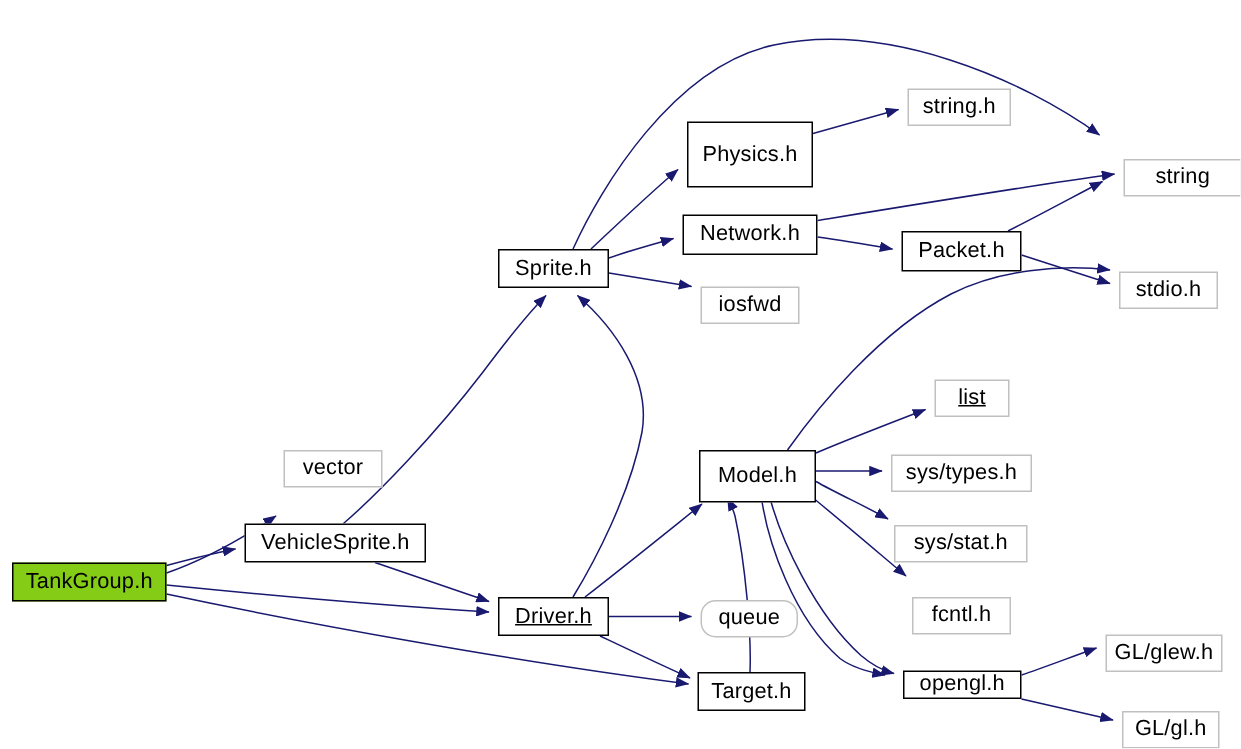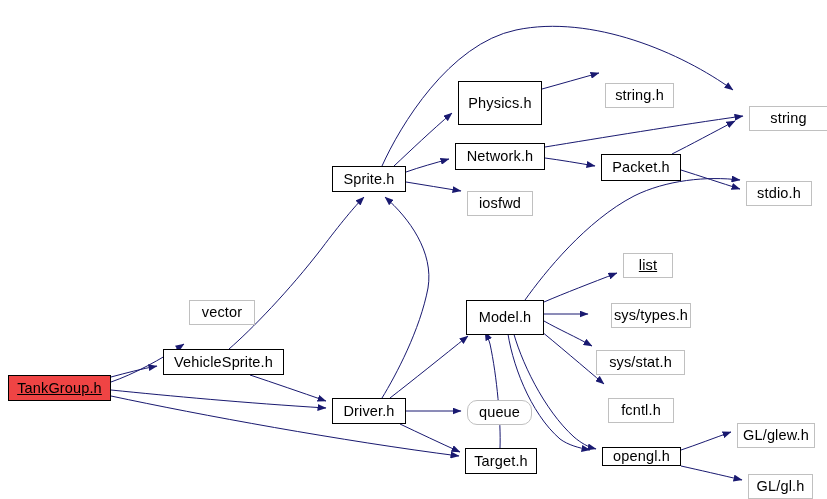--- a/index.html
+++ b/index.html
@@ -35,22 +35,21 @@
     line-height: 1;
     letter-spacing: 0.15px;
     white-space: nowrap;
     z-index: 5;
   }
   .node-box.kind-local {
     border: 1px solid #000000;
   }
   .node-box.kind-current {
     border: 1px solid #000000;
-    background: #ef4444;
-    text-decoration: underline;
+    background: #84cc16;
   }
   .node-label {
     pointer-events: none;
   }
 </style>
 </head>
 <body>
 
 <div id="graph-root">
 
@@ -108,48 +107,48 @@
       </div>
       <div class="node-box kind-local" style="left: 458px; top: 81px; width: 84px; height: 44px;">
         <span class="node-label">Physics.h</span>
       </div>
       <div class="node-box kind-local" style="left: 455px; top: 143px; width: 90px; height: 27px;">
         <span class="node-label">Network.h</span>
       </div>
       <div class="node-box kind-system" style="left: 467px; top: 191px; width: 66px; height: 25px;">
         <span class="node-label">iosfwd</span>
       </div>
-      <div class="node-box kind-system" style="left: 605px; top: 59px; width: 69px; height: 25px; margin-top: 24px;">
+      <div class="node-box kind-system" style="left: 605px; top: 59px; width: 69px; height: 25px;">
         <span class="node-label">string.h</span>
       </div>
       <div class="node-box kind-local" style="left: 601px; top: 154px; width: 80px; height: 27px;">
         <span class="node-label">Packet.h</span>
       </div>
       <div class="node-box kind-system" style="left: 749px; top: 106px; width: 79px; height: 25px;">
         <span class="node-label">string</span>
       </div>
       <div class="node-box kind-system" style="left: 746px; top: 181px; width: 66px; height: 25px;">
         <span class="node-label">stdio.h</span>
       </div>
-      <div class="node-box kind-local" style="left: 332px; top: 398px; width: 74px; height: 26px;">
+      <div class="node-box kind-local" style="left: 332px; top: 398px; width: 74px; height: 26px; text-decoration: underline;">
         <span class="node-label">Driver.h</span>
       </div>
       <div class="node-box kind-system" style="left: 467px; top: 400px; width: 65px; height: 25px; border-radius: 10px;">
         <span class="node-label">queue</span>
       </div>
       <div class="node-box kind-local" style="left: 465px; top: 448px; width: 72px; height: 26px;">
         <span class="node-label">Target.h</span>
       </div>
       <div class="node-box kind-local" style="left: 466px; top: 300px; width: 78px; height: 35px;">
         <span class="node-label">Model.h</span>
       </div>
       <div class="node-box kind-system" style="left: 623px; top: 253px; width: 50px; height: 25px; text-decoration: underline;">
         <span class="node-label">list</span>
       </div>
-      <div class="node-box kind-system" style="left: 611px; top: 303px; width: 80px; height: 25px;">
+      <div class="node-box kind-system" style="left: 594px; top: 303px; width: 94px; height: 25px;">
         <span class="node-label">sys/types.h</span>
       </div>
       <div class="node-box kind-system" style="left: 596px; top: 350px; width: 89px; height: 25px;">
         <span class="node-label">sys/stat.h</span>
       </div>
       <div class="node-box kind-system" style="left: 608px; top: 398px; width: 66px; height: 25px;">
         <span class="node-label">fcntl.h</span>
       </div>
       <div class="node-box kind-local" style="left: 602px; top: 447px; width: 79px; height: 19px;">
         <span class="node-label">opengl.h</span>

